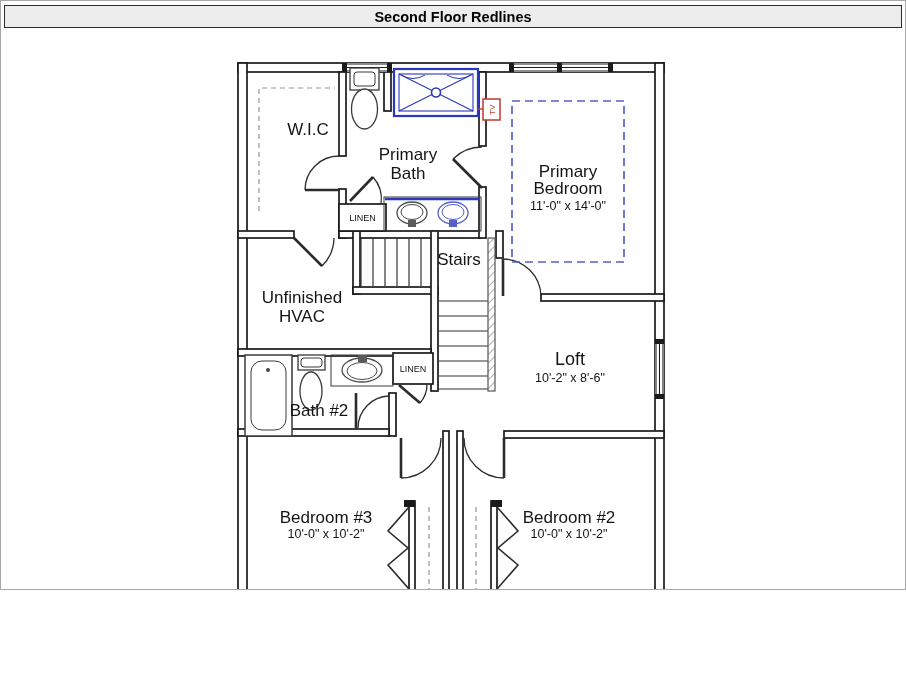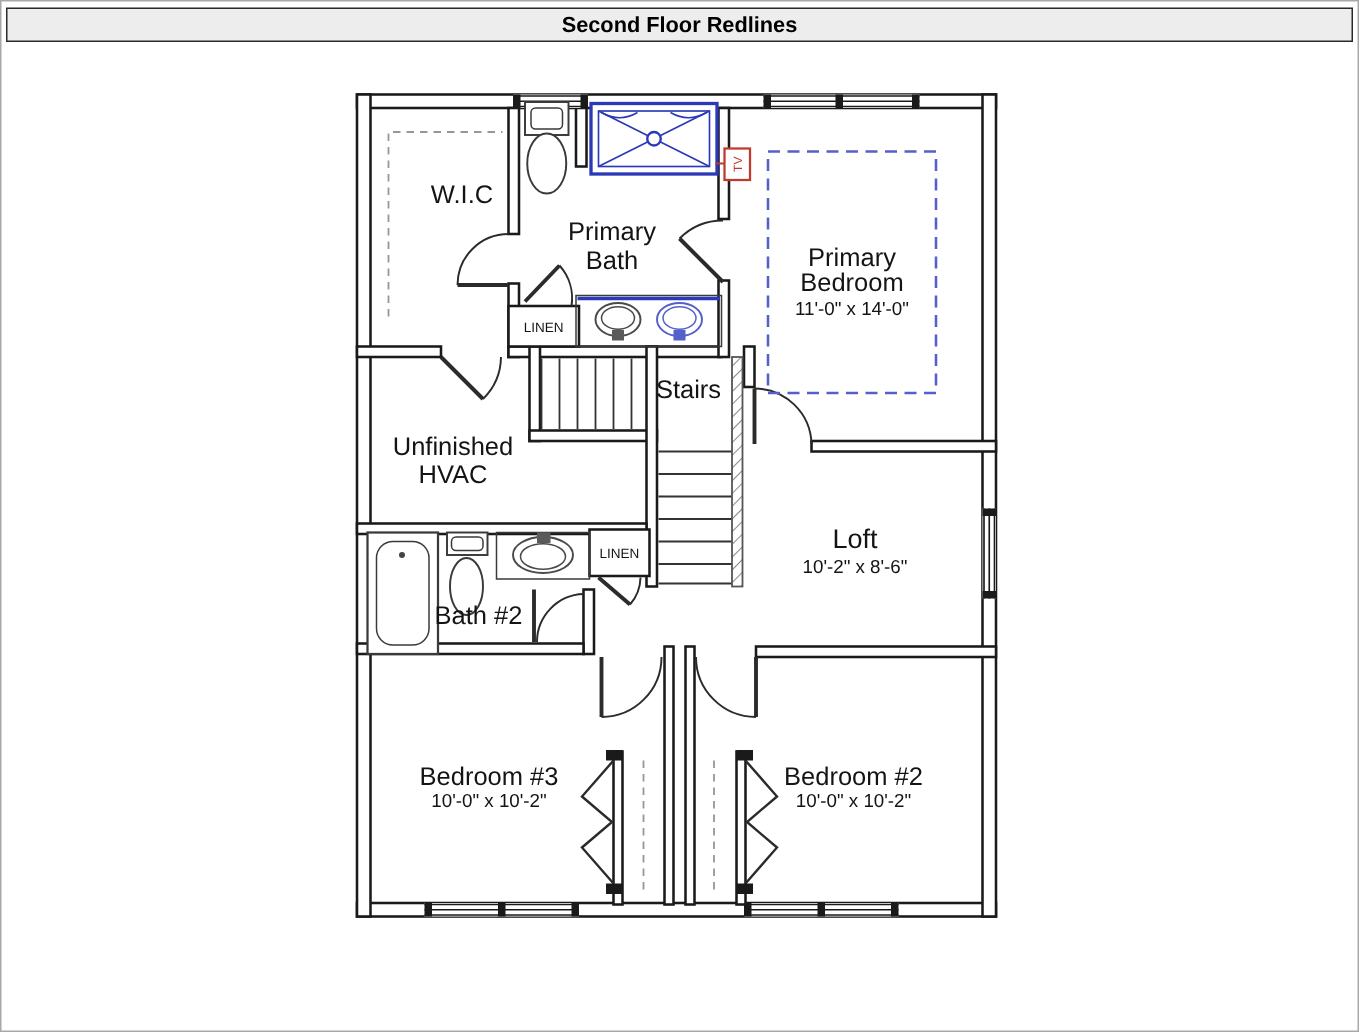--- a/index.html
+++ b/index.html
@@ -1,17 +1,17 @@
 <!DOCTYPE html>
 <html><head>
 <meta charset="utf-8">
 <style>
   html,body{margin:0;padding:0;background:#fff;}
   .page{
-    position:relative;width:906px;height:688px;background:#ffffff;
+    position:relative;width:906px;height:590px;background:#ffffff;
     box-sizing:border-box;border:1px solid #a8a8a8;overflow:hidden;
     font-family:"Liberation Sans",sans-serif;
     text-align:center;
   }
   .titlebar{
     position:absolute;left:3px;top:4px;width:898px;height:23px;
     box-sizing:border-box;background:#ededed;border:1px solid #2b2b2b;
     display:flex;align-items:center;justify-content:center;
     font-weight:bold;font-size:14.5px;color:#000;
   }

